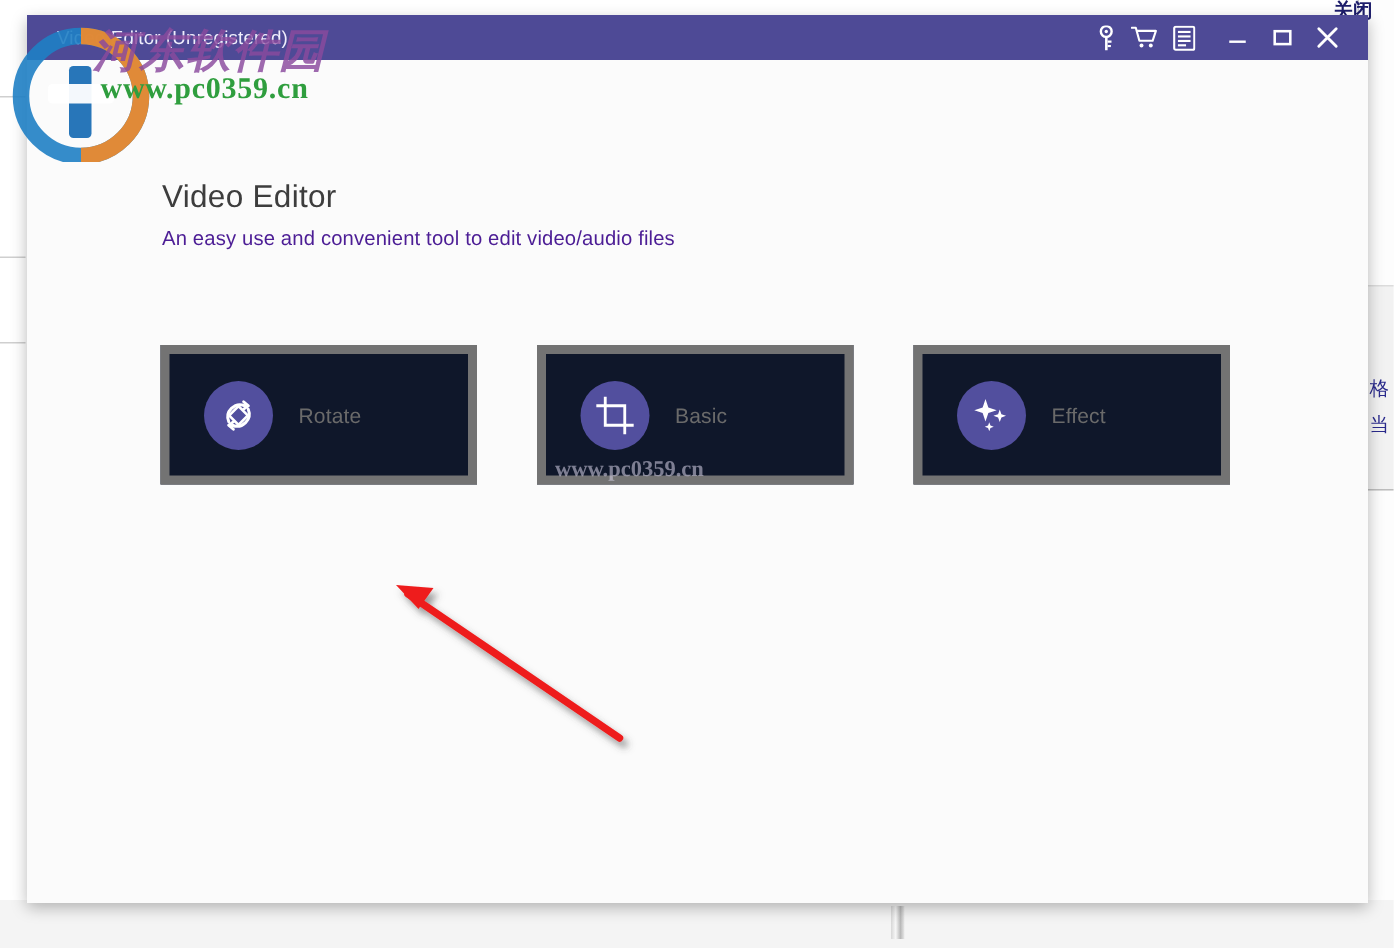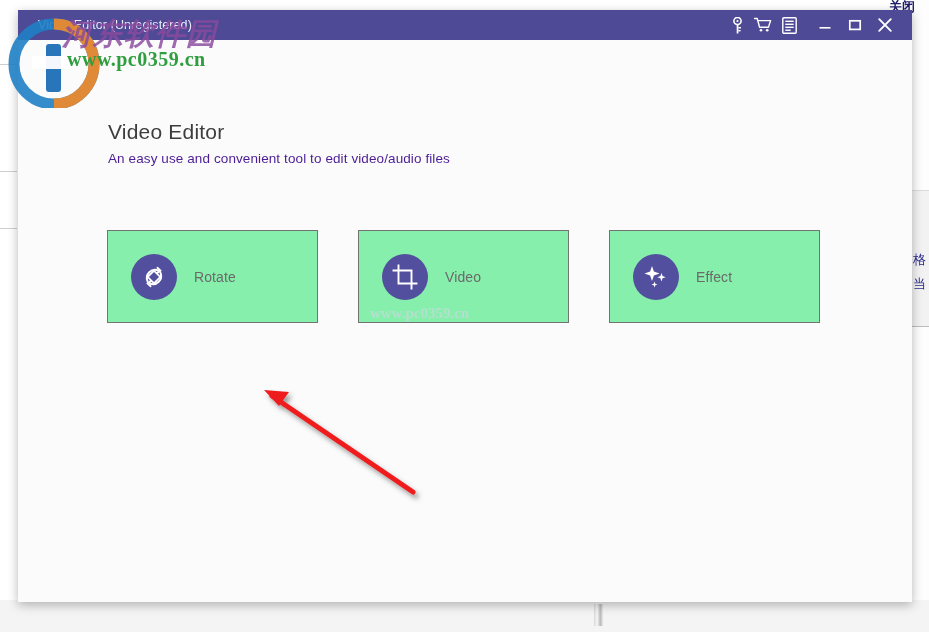--- a/index.html
+++ b/index.html
@@ -131,22 +131,22 @@
 
   #card-grid {
     position: absolute;
     left: 89px; top: 190px;
     width: 715px;
   }
   .card-row { display: flex; gap: 40px; margin-bottom: 22px; }
   .card {
     width: 211px; height: 93px;
     box-sizing: border-box;
-    background: #86efac;
-    border: 1px solid #737373;
+    background: #0f172a;
+    border: 6px solid #737373;
     display: flex;
     align-items: center;
     cursor: pointer;
   }
   .card.empty { border: none; background: transparent; cursor: default; }
   .card-icon {
     width: 46px; height: 46px;
     margin-left: 23px;
     border-radius: 50%;
     background: #524f9e;
@@ -320,21 +320,21 @@
 
         <div class="card">
           <span class="card-icon">
             <svg width="26" height="26" viewBox="0 0 26 26">
               <g stroke="#ffffff" stroke-width="1.9" fill="none" stroke-linecap="square">
                 <path d="M6.5 1.5 V19.5 H24.5"></path>
                 <path d="M1.5 6.5 H19.5 V24.5"></path>
               </g>
             </svg>
           </span>
-          <span class="card-label">Video</span>
+          <span class="card-label">Basic</span>
         </div>
 
         <div class="card">
           <span class="card-icon">
             <svg width="28" height="28" viewBox="0 0 28 28">
               <path d="M10 3 L11.9 8.6 L17.5 10.5 L11.9 12.4 L10 18 L8.1 12.4 L2.5 10.5 L8.1 8.6 Z" fill="#ffffff"></path>
               <path d="M19.5 10 L20.6 13.1 L23.7 14.2 L20.6 15.3 L19.5 18.4 L18.4 15.3 L15.3 14.2 L18.4 13.1 Z" fill="#ffffff"></path>
               <path d="M12.5 18.5 L13.3 20.7 L15.5 21.5 L13.3 22.3 L12.5 24.5 L11.7 22.3 L9.5 21.5 L11.7 20.7 Z" fill="#ffffff"></path>
             </svg>
           </span>

